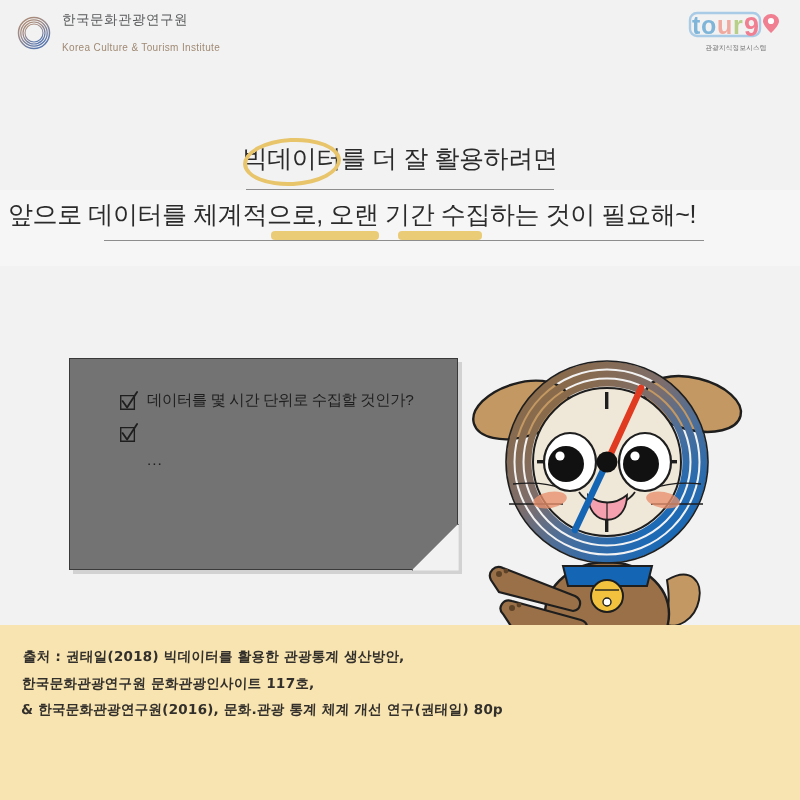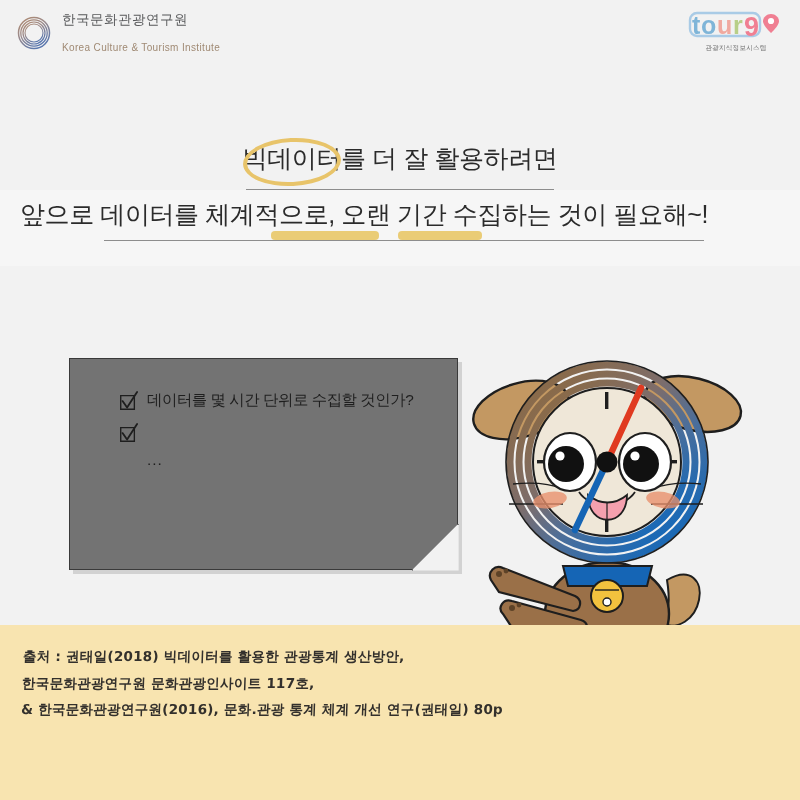--- a/index.html
+++ b/index.html
@@ -38,21 +38,21 @@
     font-size:25px;color:#2b2b2b;letter-spacing:-.4px;line-height:1.3;
     padding:2px 6px;
   }
   .t-line1 .ellipse{
     position:absolute;left:6px;top:-2px;width:90px;height:40px;
     border:4px solid #e8c46a;border-radius:50%;
     transform:rotate(-3deg);
     pointer-events:none;
   }
   .rule1{position:absolute;left:246px;top:189px;width:308px;height:1.4px;background:#8d8d8d;}
-  .t-line2-wrap{position:absolute;left:16px;top:198px;width:696px;text-align:center;}
+  .t-line2-wrap{position:absolute;left:4px;top:198px;width:696px;text-align:center;}
   .t-line2{
     position:relative;display:inline-block;
     font-size:25px;color:#2b2b2b;letter-spacing:-.4px;line-height:1.35;
   }
   .rule2{position:absolute;left:104px;top:240px;width:600px;height:1.4px;background:#8d8d8d;}
   .hl{position:absolute;height:9px;background:#e9c96f;border-radius:4px;opacity:.95;}
   .hl-a{left:271px;top:231px;width:108px;}
   .hl-b{left:398px;top:231px;width:84px;}
 
   

